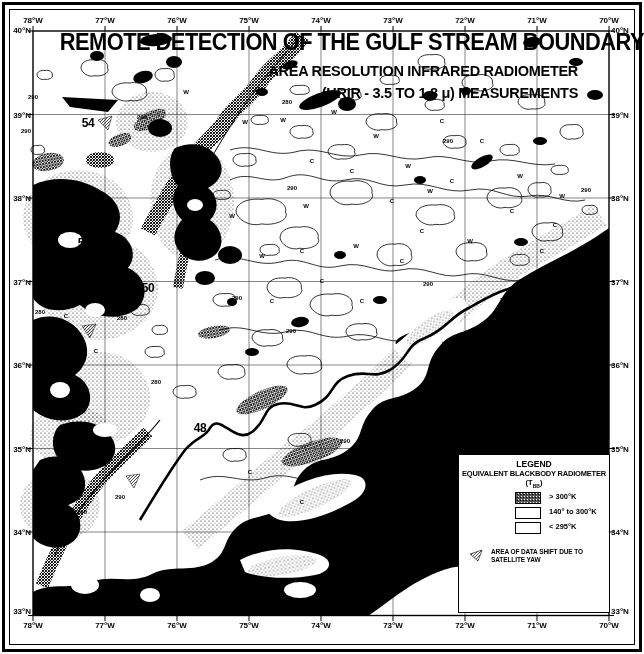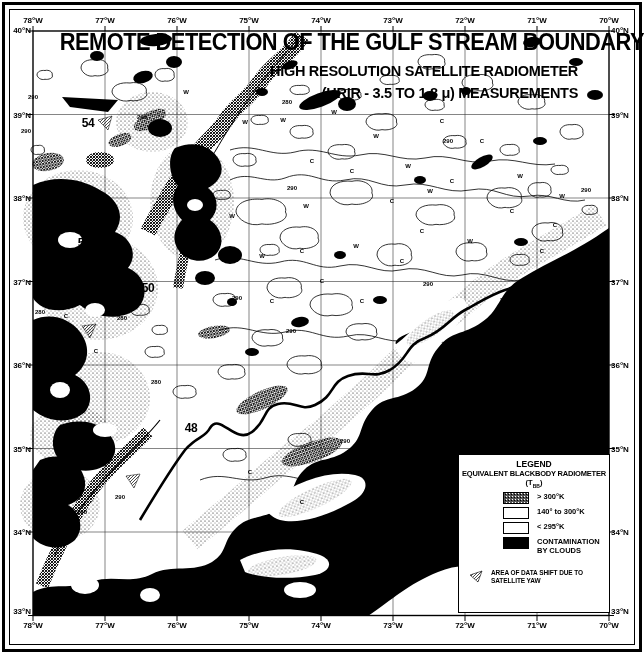--- a/index.html
+++ b/index.html
@@ -14,21 +14,21 @@
   #title-block{position:absolute;left:70px;top:30px;width:512px;text-align:center;}
   #title-main{font-size:21px;font-weight:bold;letter-spacing:-0.5px;transform:scale(1.04,1.12);white-space:nowrap;}
   .subtitle{font-size:14.5px;font-weight:bold;text-align:right;letter-spacing:-0.3px;line-height:22px;white-space:nowrap;}
   #subtitles{position:absolute;left:190px;top:60px;width:388px;}
   
   #legend{position:absolute;left:458px;top:454px;width:150px;height:157px;background:#fff;border:1.5px solid #000;}
   #legend-title{font-size:8.5px;font-weight:bold;text-align:center;margin-top:4px;}
   #legend-sub{font-size:7.5px;font-weight:bold;text-align:center;letter-spacing:-0.2px;}
   #legend-tbb{font-size:7.5px;font-weight:bold;text-align:center;}
   #legend-tbb sub{font-size:5px;}
-  .lg-row{display:flex;align-items:flex-start;margin:3px 0 0 44px;}
+  .lg-row{display:flex;align-items:flex-start;margin:3px 0 0 56px;}
   .lg-swatch{width:24px;height:10px;border:0.5px solid #000;margin-right:8px;flex:none;}
   .lg-swatch.dense{background-color:#555;background-image:radial-gradient(#000 38%,rgba(0,0,0,0) 40%),radial-gradient(#fff 25%,rgba(0,0,0,0) 28%);background-size:3px 3px,3px 3px;background-position:0 0,1px 2px;}
   .lg-swatch.light{background-image:radial-gradient(#000 22%,rgba(0,0,0,0) 25%);background-size:4px 4px;}
   .lg-swatch.white{background:#fff;}
   .lg-swatch.black{background:#000;}
   .lg-label{font-size:7.5px;font-weight:bold;line-height:9px;white-space:nowrap;}
   #yaw-row{display:flex;align-items:flex-start;margin:14px 0 0 10px;}
   #yaw-sym{width:14px;height:14px;flex:none;margin-right:8px;}
   #yaw-note{font-size:6.5px;font-weight:bold;line-height:8px;letter-spacing:-0.1px;}
   
@@ -319,30 +319,30 @@
       <span class="axlab side-l" style="left: 31px; top: 532px;">34°N</span>
       <span class="axlab side-r" style="left: 611px; top: 532px;">34°N</span>
       <span class="axlab side-l" style="left: 31px; top: 611px;">33°N</span>
       <span class="axlab side-r" style="left: 611px; top: 611px;">33°N</span>
     </div>
 
   <div id="title-block">
     <div id="title-main">REMOTE DETECTION OF THE GULF STREAM BOUNDARY</div>
   </div>
   <div id="subtitles">
-      <div class="subtitle">HIGH RESOLUTION SATELLITE RADIOMETER</div>
+      <div class="subtitle">AREA RESOLUTION INFRARED RADIOMETER</div>
       <div class="subtitle">(HRIR - 3.5 TO 1.8 μ) MEASUREMENTS</div>
     </div>
 
   <div id="map-annotations">
       <span class="station" style="left: 88px; top: 123px;">54</span>
       <span class="station" style="left: 212px; top: 167px;">45</span>
       <span class="station" style="left: 84px; top: 243px;">52</span>
       <span class="station" style="left: 148px; top: 288px;">50</span>
-      <span class="station" style="left: 191px; top: 428px;">48</span>
+      <span class="station" style="left: 200px; top: 428px;">48</span>
       <span class="clabel" style="left: 33px; top: 97px;">290</span>
       <span class="clabel" style="left: 26px; top: 131px;">290</span>
       <span class="clabel" style="left: 142px; top: 117px;">290</span>
       <span class="clabel" style="left: 187px; top: 184px;">290</span>
       <span class="clabel" style="left: 209px; top: 201px;">290</span>
       <span class="clabel" style="left: 292px; top: 188px;">290</span>
       <span class="clabel" style="left: 448px; top: 141px;">290</span>
       <span class="clabel" style="left: 586px; top: 190px;">290</span>
       <span class="clabel" style="left: 237px; top: 298px;">290</span>
       <span class="clabel" style="left: 291px; top: 331px;">290</span>
@@ -403,24 +403,20 @@
           <div class="lg-label">&gt; 300°K</div>
         </div>
         <div class="lg-row">
           <div class="lg-swatch light"></div>
           <div class="lg-label">140° to 300°K</div>
         </div>
         <div class="lg-row">
           <div class="lg-swatch white"></div>
           <div class="lg-label">&lt; 295°K</div>
         </div>
-        <div class="lg-row">
-          <div class="lg-swatch black"></div>
-          <div class="lg-label">CONTAMINATION<div>BY CLOUDS</div></div>
-        </div>
       </div>
     <div id="yaw-row">
       <svg id="yaw-sym" viewBox="0 0 14 14">
         <defs>
             <pattern id="hatch2" width="3" height="3" patternUnits="userSpaceOnUse">
               <path d="M0,3 L3,0" stroke="#000" stroke-width="0.7"></path>
             </pattern>
           </defs>
         <path d="M 1,6 L 13,2 L 9,13 Z" fill="url(#hatch2)" stroke="#000" stroke-width="0.6"></path>
       </svg>

